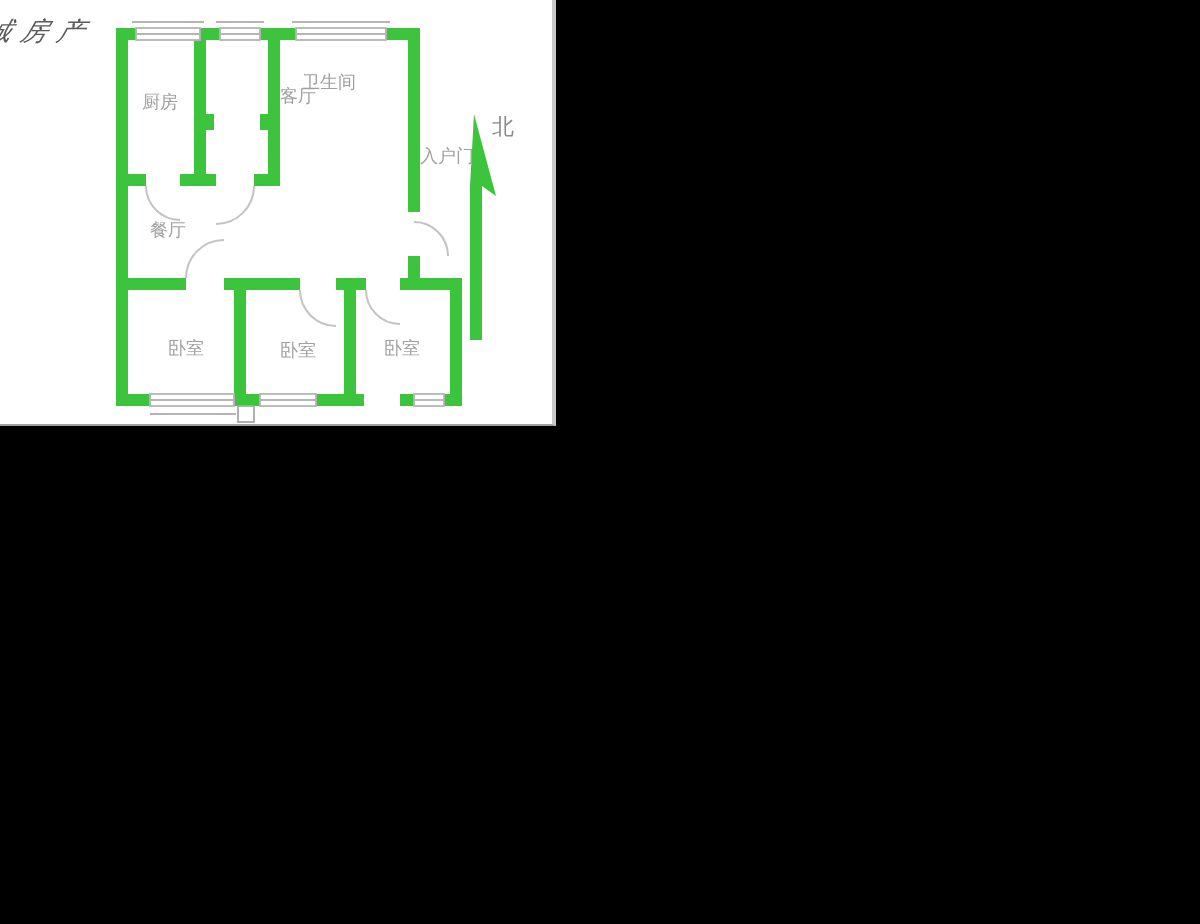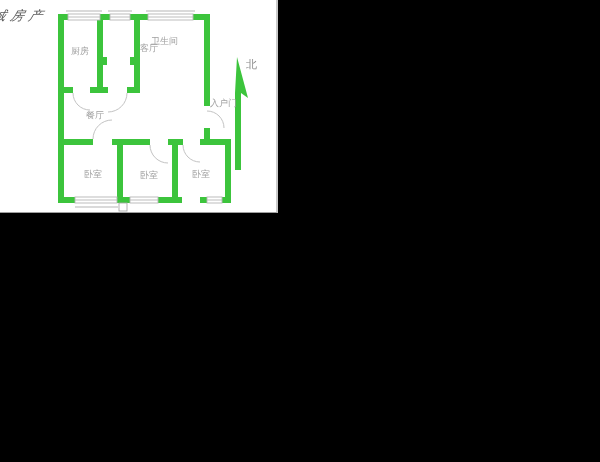--- a/index.html
+++ b/index.html
@@ -108,22 +108,22 @@
       <path class="arc" d="M183,145 A17,17 0 0 0 200,162"></path>
 
       <rect class="stub" x="119" y="203" width="8" height="8"></rect>
 
       <polygon class="north" points="237,57 248,98 241,93 241,170 235,170 235,93"></polygon>
     </svg>
 
     <div class="lbl" style="left:71px;top:46px;">厨房</div>
     <div class="lbl" style="left:103px;top:36px;margin-left:48px;">卫生间</div>
     <div class="lbl" style="left:140px;top:43px;">客厅</div>
-    <div class="lbl" style="left:86px;top:110px;">餐厅</div>
-    <div class="lbl" style="left:210px;top:99px;font-family:Liberation Mono, monospace;">入户门</div>
+    <div class="lbl" style="left:75px;top:110px;">餐厅</div>
+    <div class="lbl" style="left:210px;top:73px;">入户门</div>
     <div class="lbl" style="left:84px;top:169px;">卧室</div>
     <div class="lbl" style="left:140px;top:170px;">卧室</div>
     <div class="lbl" style="left:192px;top:169px;">卧室</div>
     <div class="lbl lbl-north" style="left:246px;top:59px;">北</div>
 
     <div class="watermark">诚房产</div>
   </div>
 </div>
 
 </body></html>

